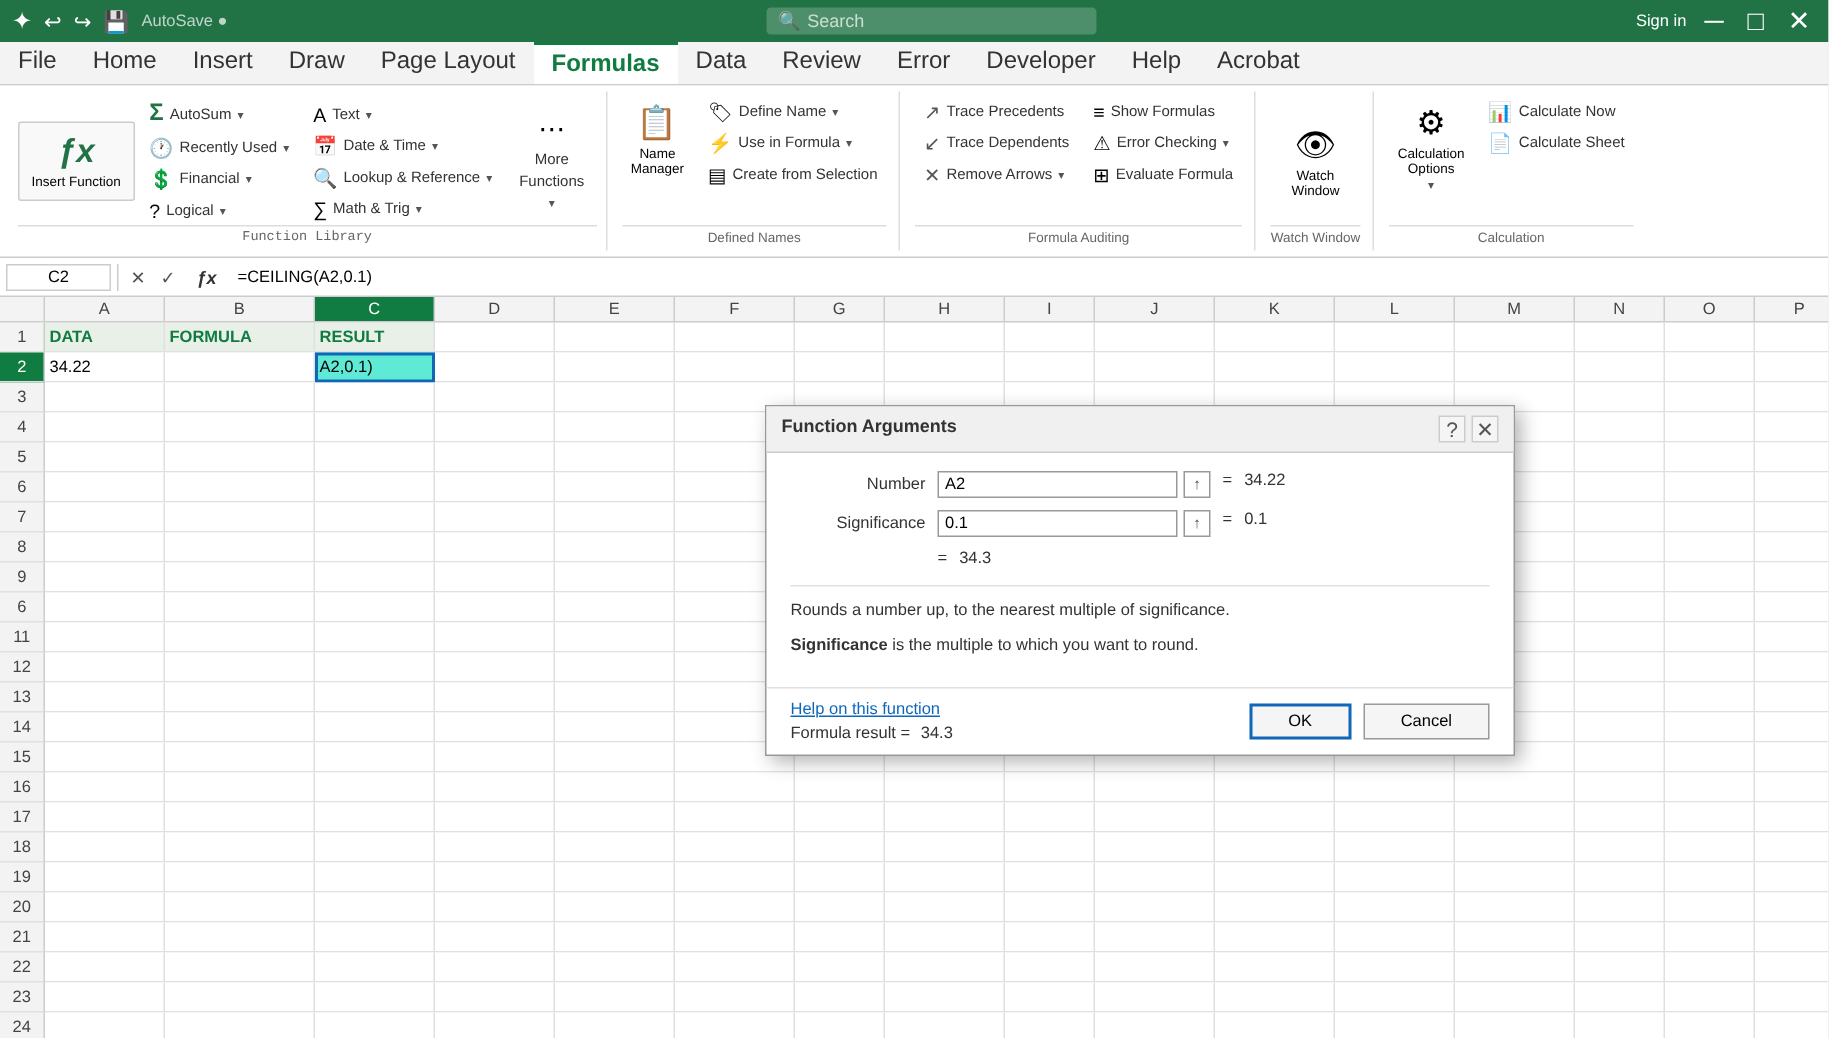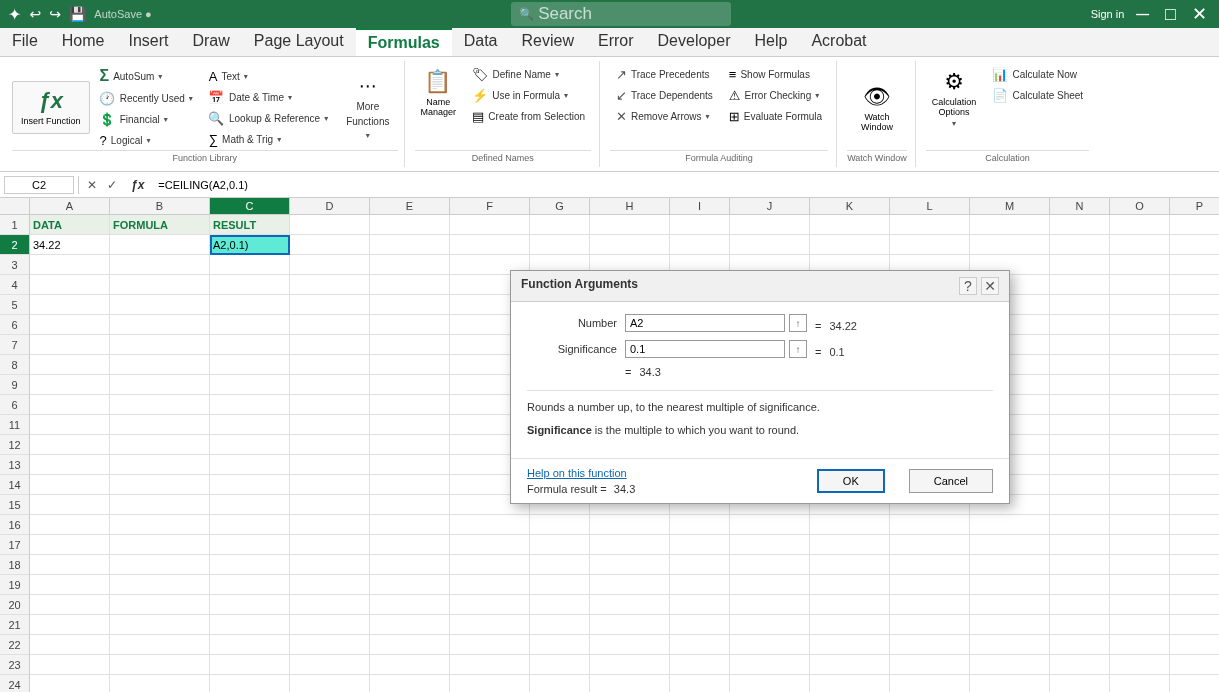--- a/index.html
+++ b/index.html
@@ -61,56 +61,56 @@
     .dialog-overlay { position: fixed; top: 0; left: 0; right: 0; bottom: 0; z-index: 100; pointer-events: none; }
     .dialog { position: absolute; background: white; border: 1px solid #999; box-shadow: 4px 4px 12px rgba(0,0,0,0.3); width: 500px; pointer-events: all; }
     .dialog-titlebar { background: #f0f0f0; border-bottom: 1px solid #ccc; padding: 6px 10px; display: flex; align-items: flex-start; justify-content: space-between; }
     .dialog-title { font-size: 12px; font-weight: 600; color: #333; }
     .dialog-controls { display: flex; gap: 4px; }
     .dialog-ctrl-btn { width: 18px; height: 18px; display: flex; align-items: center; justify-content: center; cursor: pointer; font-size: 14px; color: #555; border: 1px solid #ccc; background: #f5f5f5; }
     .dialog-body { padding: 12px 16px; }
     .function-name { font-size: 14px; font-weight: bold; color: #333; margin-bottom: 12px; }
     .arg-row { display: flex; align-items: center; margin-bottom: 8px; gap: 8px; }
     .arg-label { width: 90px; font-size: 11px; color: #333; font-weight: 500; text-align: right; }
-    .arg-input-wrap { display: flex; align-items: flex-end; gap: 4px; flex: 1; }
+    .arg-input-wrap { display: flex; align-items: flex-start; gap: 4px; flex: 1; }
     .arg-input { border: 1px solid #999; padding: 2px 4px; font-size: 11px; width: 160px; outline: none; }
     .arg-collapse-btn { width: 18px; height: 18px; border: 1px solid #999; background: white; cursor: pointer; display: flex; align-items: center; justify-content: center; font-size: 10px; color: #555; }
     .arg-equals { font-size: 11px; color: #333; margin-left: 4px; }
     .arg-value { font-size: 11px; color: #333; margin-left: 4px; }
     .result-row { display: flex; align-items: center; padding-left: 98px; margin-bottom: 8px; }
     .result-equals { font-size: 11px; color: #333; }
     .result-value { font-size: 11px; color: #333; font-weight: 500; margin-left: 8px; }
     .description-area { border-top: 1px solid #e0e0e0; padding-top: 8px; margin-top: 12px; }
     .desc-text { font-size: 11px; color: #333; line-height: 1.5; margin-bottom: 6px; }
     .desc-param { font-size: 11px; color: #333; line-height: 1.5; }
     .desc-param strong { font-weight: bold; }
     .dialog-footer { display: flex; align-items: center; justify-content: space-between; padding: 8px 16px; border-top: 1px solid #e0e0e0; margin-top: 8px; }
     .formula-result-text { font-size: 11px; color: #333; }
     .help-link { font-size: 11px; color: #1067b8; cursor: pointer; text-decoration: underline; }
-    .dialog-buttons { display: flex; gap: 24px; }
+    .dialog-buttons { display: flex; gap: 8px; }
     .dialog-btn { padding: 4px 24px; font-size: 11px; cursor: pointer; border: 1px solid #999; background: #f5f5f5; }
     .dialog-btn.primary { background: #f5f5f5; border: 2px solid #1067b8; }
 
     
     .status-bar { background: #107c41; color: white; font-size: 11px; padding: 2px 8px; display: flex; align-items: center; justify-content: space-between; height: 20px; }
 
     .title-bar { background: #217346; color: white; display: flex; align-items: center; padding: 3px 8px; gap: 8px; height: 28px; }
     .title-bar-left { display: flex; align-items: center; gap: 6px; }
     .excel-icon { font-size: 16px; }
     .title-bar-center { flex: 1; display: flex; justify-content: center; }
     .search-box { display: flex; align-items: center; background: rgba(255,255,255,0.2); border-radius: 3px; padding: 2px 8px; gap: 4px; width: 220px; }
-    .search-input { background: transparent; border: none; outline: none; color: white; font-size: 17px; width: 180px; }
+    .search-input { background: transparent; border: none; outline: none; color: white; font-size: 12px; width: 180px; }
     .search-input::placeholder { color: rgba(255,255,255,0.7); }
     .title-bar-right { display: flex; align-items: center; gap: 8px; }
     .qa-btn { color: white; cursor: pointer; font-size: 14px; padding: 2px; }
 
     .ribbon-big-btn { display: flex; flex-direction: column; align-items: center; padding: 4px 6px; cursor: pointer; border-radius: 2px; gap: 2px; }
 
     .fn-lib-group { display: flex; flex-direction: column; border-right: 1px solid #ddd; padding: 0 4px; }
-    .fn-lib-label { font-size: 9px; color: #666; text-align: center; border-top: 1px solid #ddd; padding-top: 2px; margin-top: auto; }
+    .fn-lib-label { font-size: 9px; color: #666; text-align: center; border-top: 1px solid #ddd; padding-top: 2px; margin-top: auto; font-family: Liberation Mono, monospace; }
 
     .dropdown-arrow { font-size: 8px; color: #555; }
   </style>
 </head>
 <body>
 
 <div class="title-bar">
   <div class="title-bar-left">
     <span class="excel-icon">✦</span>
     <span style="display:flex;gap:4px;">

